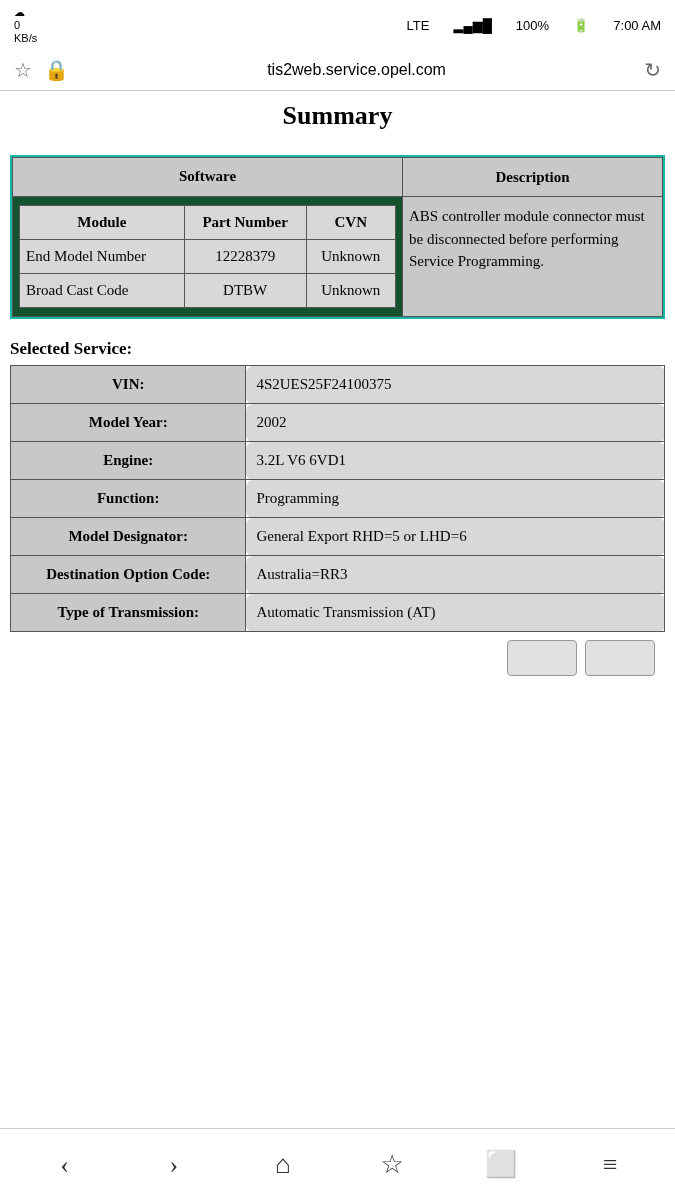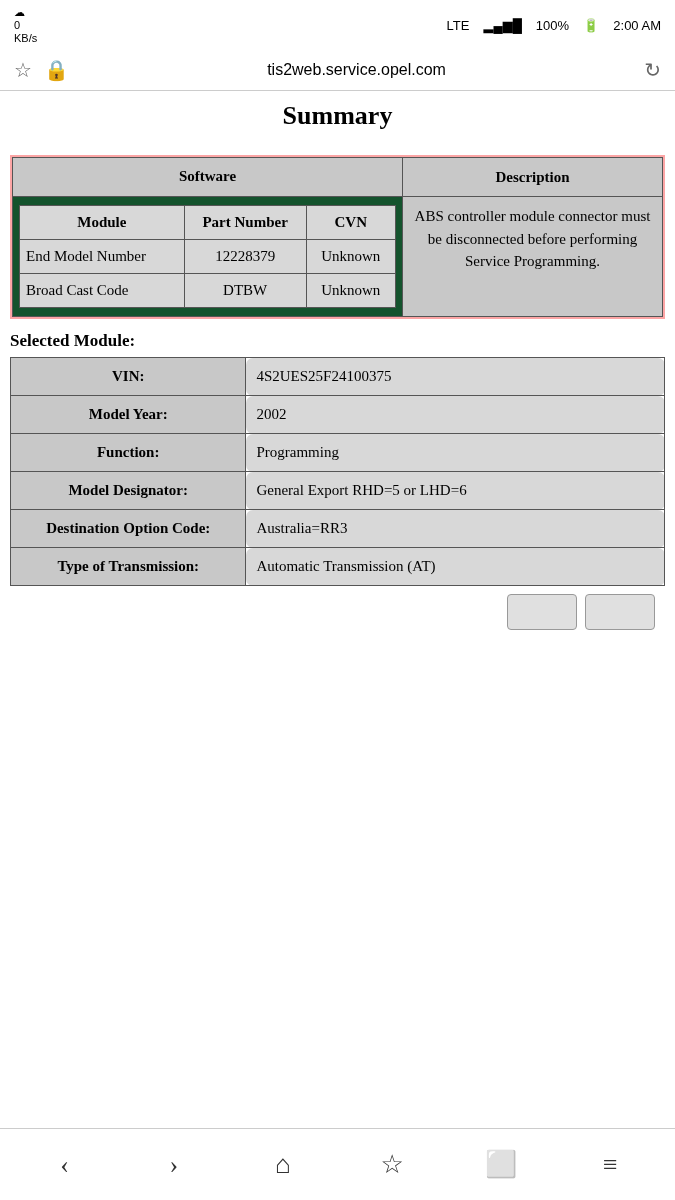--- a/index.html
+++ b/index.html
@@ -25,21 +25,21 @@
     }
     .status-left {
       display: flex;
       flex-direction: column;
       font-size: 11px;
       line-height: 1.2;
     }
     .status-right {
       display: flex;
       align-items: center;
-      gap: 14px;
+      gap: 24px;
       font-size: 13px;
     }
 
     
     .browser-bar {
       display: flex;
       align-items: center;
       padding: 8px 14px;
       border-bottom: 1px solid #ccc;
       gap: 12px;
@@ -64,42 +64,42 @@
     .page-title {
       text-align: center;
       font-size: 26px;
       font-weight: bold;
       font-family: Georgia, serif;
       margin-bottom: 24px;
     }
 
     
     .software-table-container {
-      border: 2px solid #fca5a5;
-      margin-bottom: 12px;
+      border: 2px solid #14b8a6;
+      margin-bottom: 20px;
     }
     .software-outer-table {
       width: 100%;
       border-collapse: collapse;
     }
     .software-outer-table th {
       background: #c8c8c8;
       font-size: 15px;
       font-weight: bold;
       padding: 8px 6px;
       text-align: center;
       border: 1px solid #555;
     }
     .software-outer-table td {
       vertical-align: top;
       border: 1px solid #555;
       padding: 8px 6px;
     }
     .software-col { width: 60%; background: #14532d; }
-    .desc-col { width: 40%; background: #c8c8c8; font-size: 15px; line-height: 1.5; text-align: center; }
+    .desc-col { width: 40%; background: #c8c8c8; font-size: 15px; line-height: 1.5; }
 
     .inner-table {
       width: 100%;
       border-collapse: collapse;
     }
     .inner-table th, .inner-table td {
       border: 1px solid #555;
       padding: 8px 6px;
       font-size: 15px;
       background: #d8d8d8;
@@ -192,21 +192,21 @@
   <div class="status-left">
     <span>☁</span>
     <span>0</span>
     <span>KB/s</span>
   </div>
   <div class="status-right">
     <span>LTE</span>
     <span>▂▄▆█</span>
     <span>100%</span>
     <span>🔋</span>
-    <span>2:00 AM</span>
+    <span>7:00 AM</span>
   </div>
 </div>
 
 <div class="browser-bar">
   <span class="browser-icon">☆</span>
   <span class="browser-icon">🔒</span>
   <span class="browser-bar-url">tis2web.service.opel.com</span>
   <span class="browser-icon">↻</span>
 </div>
 
@@ -246,30 +246,34 @@
                 </tr>
               </tbody>
             </table>
           </td>
           <td class="desc-col">ABS controller module connector must be disconnected before performing Service Programming.</td>
         </tr>
       </tbody>
     </table>
   </div>
 
-  <div class="selected-options-label">Selected Module:</div>
+  <div class="selected-options-label">Selected Service:</div>
   <table class="options-table">
     <tbody id="options-tbody">
     <tr>
       <td>VIN:</td>
       <td>4S2UES25F24100375</td>
     </tr>
         <tr>
       <td>Model Year:</td>
       <td>2002</td>
+    </tr>
+        <tr>
+      <td>Engine:</td>
+      <td>3.2L V6 6VD1</td>
     </tr>
         <tr>
       <td>Function:</td>
       <td>Programming</td>
     </tr>
         <tr>
       <td>Model Designator:</td>
       <td>General Export RHD=5 or LHD=6</td>
     </tr>
         <tr>

